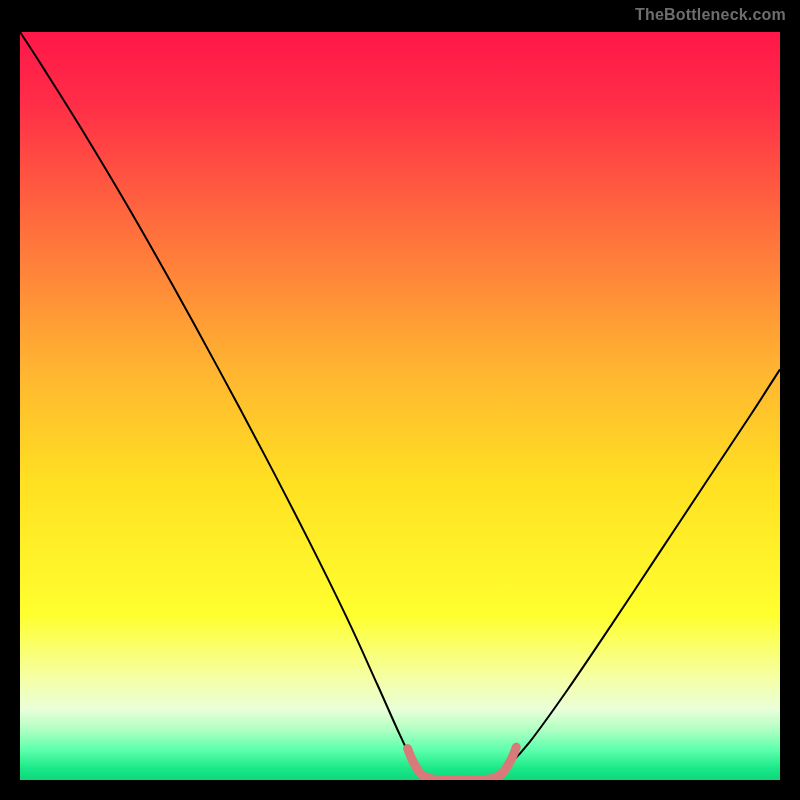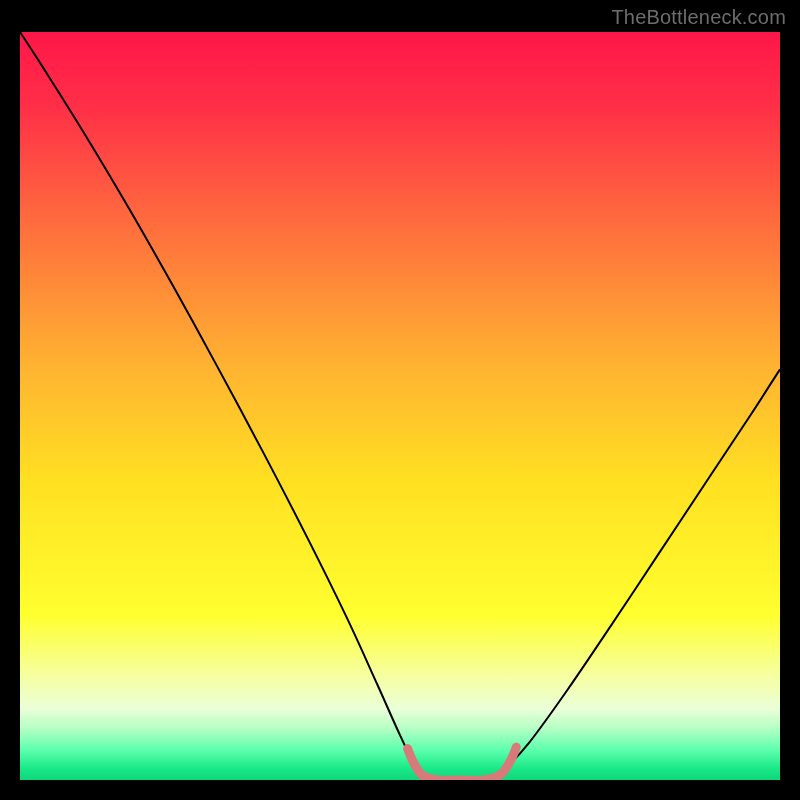--- a/index.html
+++ b/index.html
@@ -14,22 +14,22 @@
     position: relative;
     width: 800px;
     height: 800px;
     background: #000;
   }
   .watermark {
     position: absolute;
     top: 6px;
     right: 14px;
     color: #6d6d6d;
-    font-size: 20px;
-    font-weight: 400;
+    font-size: 16px;
+    font-weight: 700;
     letter-spacing: 0.2px;
     z-index: 10;
   }
   .plot-wrapper {
     position: absolute;
     left: 20px;
     top: 32px;
     width: 760px;
     height: 748px;
     overflow: hidden;

